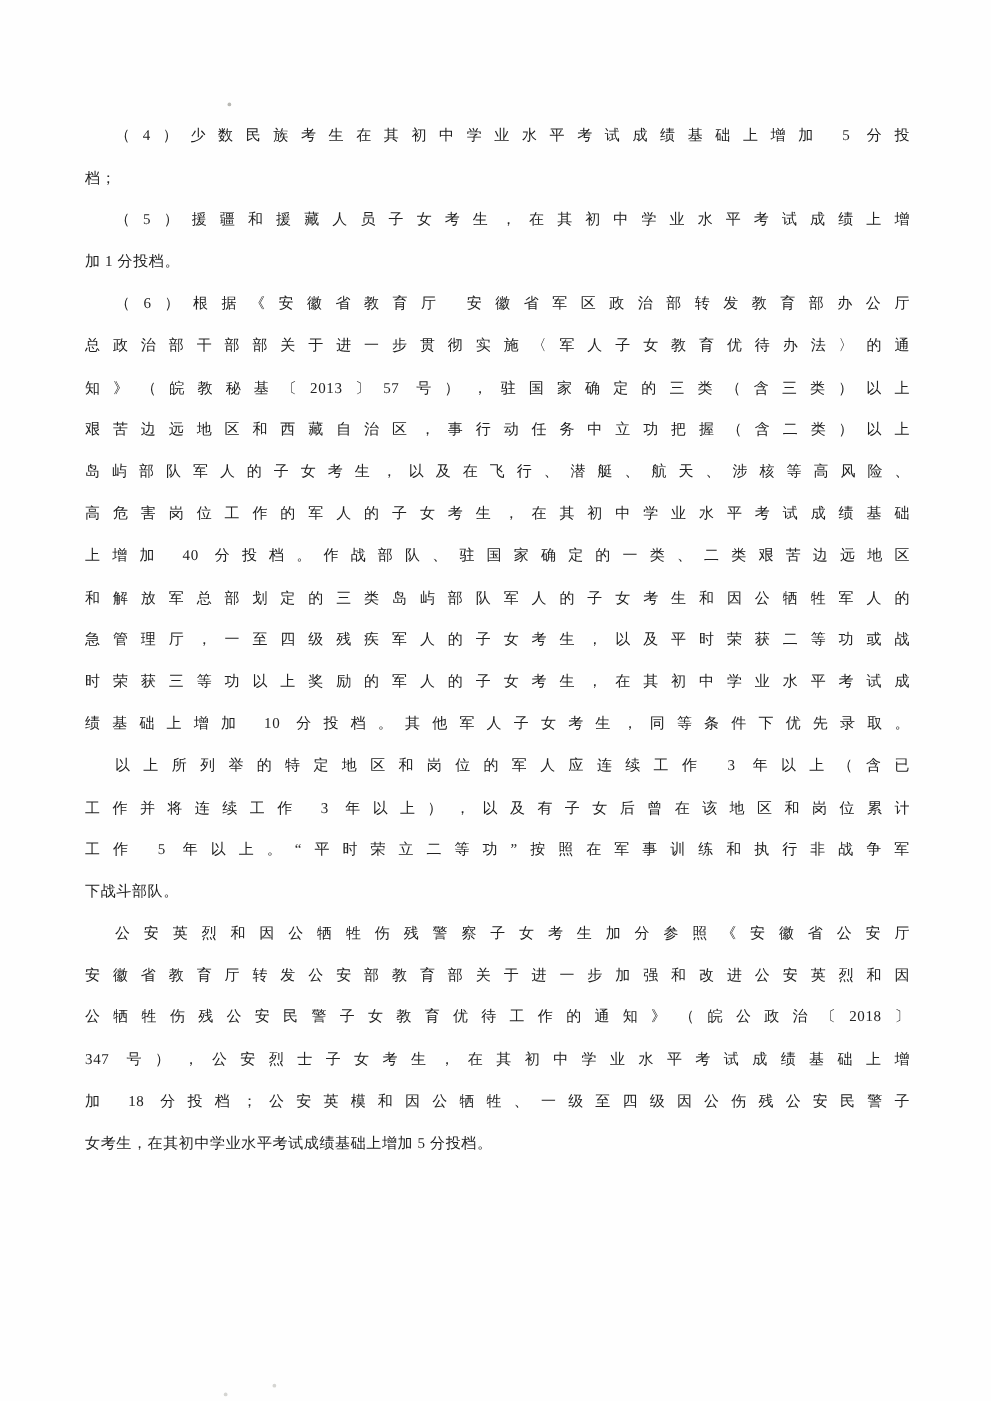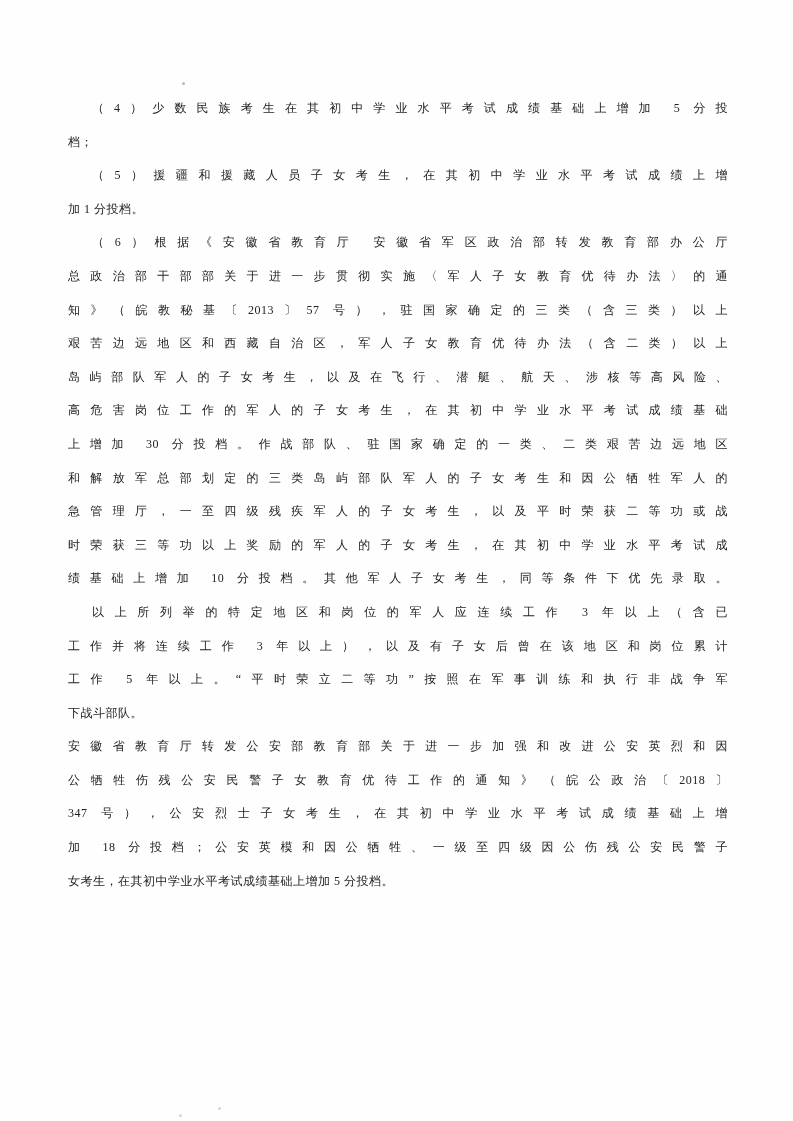--- a/index.html
+++ b/index.html
@@ -56,36 +56,37 @@
         <div class="line ll">档；</div>
       </div>
       <div class="paragraph">
         <div class="line first jl">（5）援疆和援藏人员子女考生，在其初中学业水平考试成绩上增</div>
         <div class="line ll">加 1 分投档。</div>
       </div>
       <div class="paragraph">
         <div class="line first jl">（6）根据《安徽省教育厅 安徽省军区政治部转发教育部办公厅</div>
         <div class="line jl">总政治部干部部关于进一步贯彻实施〈军人子女教育优待办法〉的通</div>
         <div class="line jl">知》（皖教秘基〔2013〕57 号），驻国家确定的三类（含三类）以上</div>
-        <div class="line jl">艰苦边远地区和西藏自治区，军人子女教育优待办法（含二类）以上</div>
+        <div class="line jl">艰苦边远地区和西藏自治区，事行动任务中立功把握（含二类）以上</div>
         <div class="line jl">岛屿部队军人的子女考生，以及在飞行、潜艇、航天、涉核等高风险、</div>
         <div class="line jl">高危害岗位工作的军人的子女考生，在其初中学业水平考试成绩基础</div>
-        <div class="line jl">上增加 30 分投档。作战部队、驻国家确定的一类、二类艰苦边远地区</div>
+        <div class="line jl">上增加 40 分投档。作战部队、驻国家确定的一类、二类艰苦边远地区</div>
         <div class="line jl">和解放军总部划定的三类岛屿部队军人的子女考生和因公牺牲军人的</div>
         <div class="line jl">急管理厅，一至四级残疾军人的子女考生，以及平时荣获二等功或战</div>
         <div class="line jl">时荣获三等功以上奖励的军人的子女考生，在其初中学业水平考试成</div>
         <div class="line jl">绩基础上增加 10 分投档。其他军人子女考生，同等条件下优先录取。</div>
       </div>
       <div class="paragraph">
         <div class="line first jl">以上所列举的特定地区和岗位的军人应连续工作 3 年以上（含已</div>
         <div class="line jl">工作并将连续工作 3 年以上），以及有子女后曾在该地区和岗位累计</div>
         <div class="line jl">工作 5 年以上。“平时荣立二等功”按照在军事训练和执行非战争军</div>
         <div class="line ll">下战斗部队。</div>
       </div>
       <div class="paragraph">
+        <div class="line first jl">公安英烈和因公牺牲伤残警察子女考生加分参照《安徽省公安厅</div>
         <div class="line jl">安徽省教育厅转发公安部教育部关于进一步加强和改进公安英烈和因</div>
         <div class="line jl">公牺牲伤残公安民警子女教育优待工作的通知》（皖公政治〔2018〕</div>
         <div class="line jl">347 号），公安烈士子女考生，在其初中学业水平考试成绩基础上增</div>
         <div class="line jl">加 18 分投档；公安英模和因公牺牲、一级至四级因公伤残公安民警子</div>
         <div class="line ll">女考生，在其初中学业水平考试成绩基础上增加 5 分投档。</div>
       </div>
     </div>
   <div class="speck" style="left:182px; top:82px;"></div>
   <div class="speck" style="left:218px; top:1107px; opacity:.6;"></div>
   <div class="speck" style="left:179px; top:1114px; opacity:.6;"></div>

